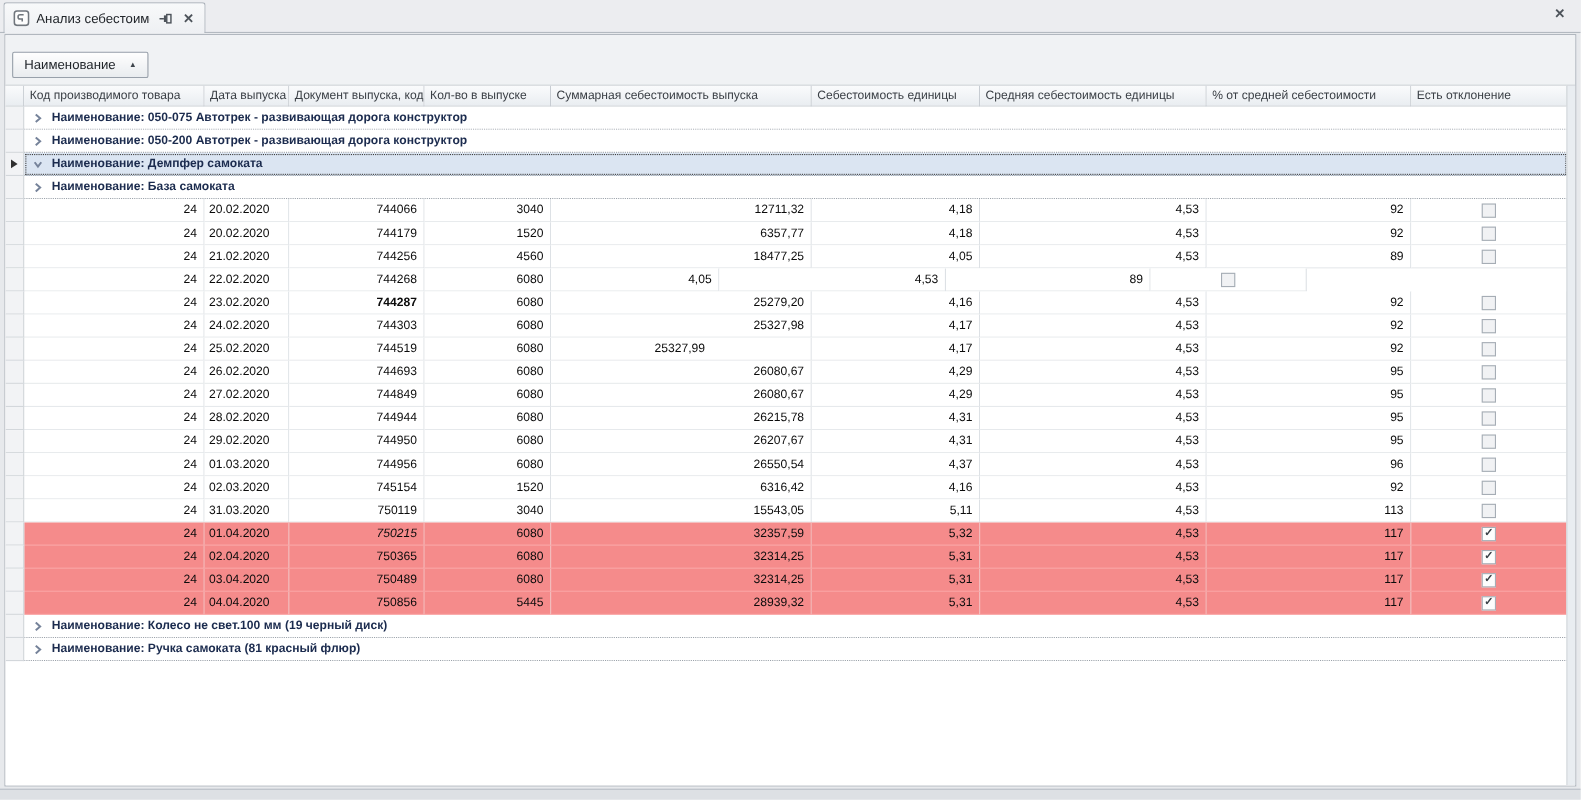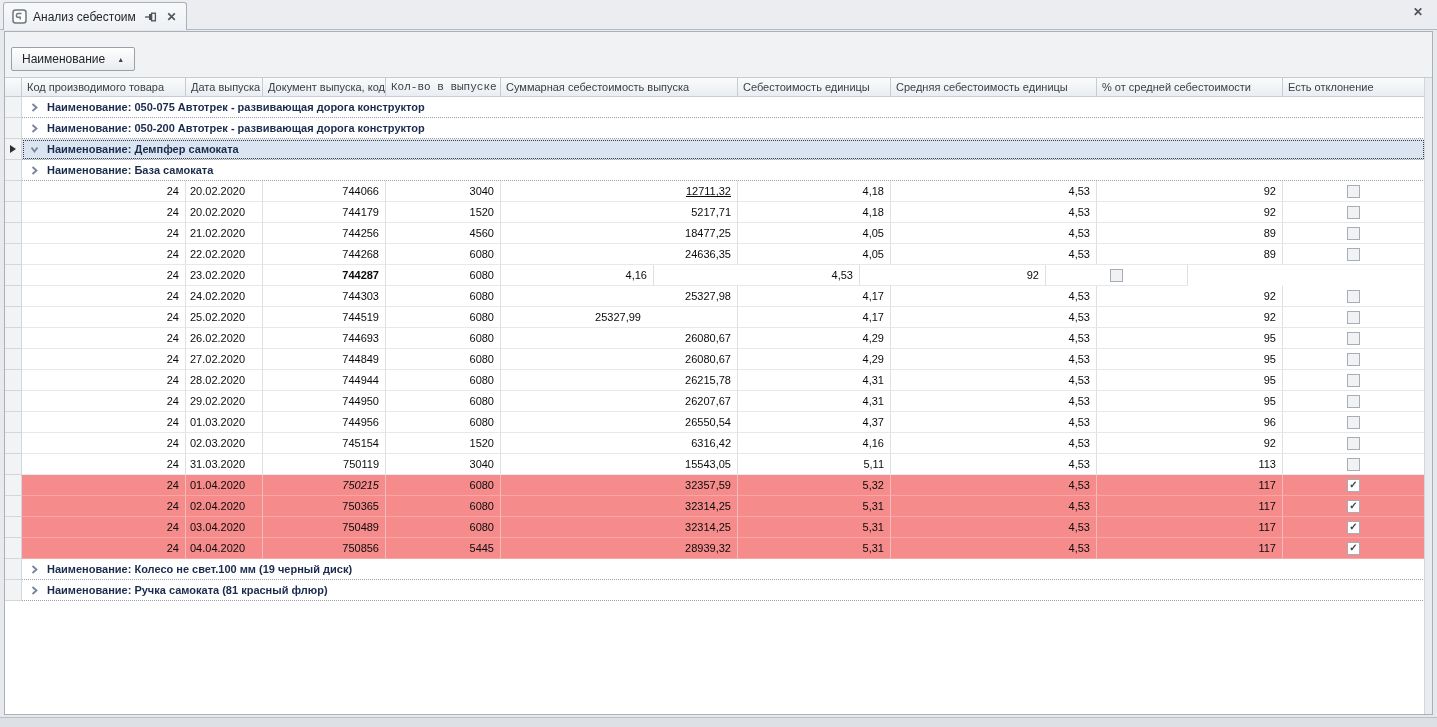--- a/index.html
+++ b/index.html
@@ -111,21 +111,21 @@
       <span>Наименование</span>
       <span class="sort-asc">▲</span>
     </div>
   </div>
   <div class="grid">
     <div class="hrow">
         <div class="hcell" style="width: 17px; padding: 0px;"></div>
         <div class="hcell" style="width: 164px;">Код производимого товара</div>
         <div class="hcell" style="width: 77px;">Дата выпуска</div>
         <div class="hcell" style="width: 123px;">Документ выпуска, код</div>
-        <div class="hcell" style="width: 115px; font-family: Liberation Mono, monospace;">Кол-во в выпуске</div>
+        <div class="hcell" style="width: 115px;">Кол-во в выпуске</div>
         <div class="hcell" style="width: 237px;">Суммарная себестоимость выпуска</div>
         <div class="hcell" style="width: 153px;">Себестоимость единицы</div>
         <div class="hcell" style="width: 206px;">Средняя себестоимость единицы</div>
         <div class="hcell" style="width: 186px;">% от средней себестоимости</div>
         <div class="hcell" style="width: 142px;">Есть отклонение</div>
       </div>
     <div>
         <div class="row">
           <div class="gcell"></div>
           <div class="grp">
@@ -171,35 +171,35 @@
             </span>
             <span>Наименование: База самоката</span>
           </div>
         </div>
         <div class="row">
           <div class="gcell"></div>
           <div class="dcell num" style="width: 164px;">24</div>
           <div class="dcell " style="width: 77px;">20.02.2020</div>
           <div class="dcell num" style="width: 123px;">744066</div>
           <div class="dcell num" style="width: 115px;">3040</div>
-          <div class="dcell num" style="width: 237px; text-decoration: underline;">12711,32</div>
+          <div class="dcell num" style="width: 237px;">12711,32</div>
           <div class="dcell num" style="width: 153px;">4,18</div>
           <div class="dcell num" style="width: 206px;">4,53</div>
           <div class="dcell num" style="width: 186px;">92</div>
           <div class="dcell cbcell" style="width: 142px;">
             <div class="cb"></div>
           </div>
         </div>
         <div class="row">
           <div class="gcell"></div>
           <div class="dcell num" style="width: 164px;">24</div>
           <div class="dcell " style="width: 77px;">20.02.2020</div>
           <div class="dcell num" style="width: 123px;">744179</div>
           <div class="dcell num" style="width: 115px;">1520</div>
-          <div class="dcell num" style="width: 237px;">5217,71</div>
+          <div class="dcell num" style="width: 237px;">6357,77</div>
           <div class="dcell num" style="width: 153px;">4,18</div>
           <div class="dcell num" style="width: 206px;">4,53</div>
           <div class="dcell num" style="width: 186px;">92</div>
           <div class="dcell cbcell" style="width: 142px;">
             <div class="cb"></div>
           </div>
         </div>
         <div class="row">
           <div class="gcell"></div>
           <div class="dcell num" style="width: 164px;">24</div>
@@ -213,34 +213,34 @@
           <div class="dcell cbcell" style="width: 142px;">
             <div class="cb"></div>
           </div>
         </div>
         <div class="row">
           <div class="gcell"></div>
           <div class="dcell num" style="width: 164px;">24</div>
           <div class="dcell " style="width: 77px;">22.02.2020</div>
           <div class="dcell num" style="width: 123px;">744268</div>
           <div class="dcell num" style="width: 115px;">6080</div>
-          <div class="dcell num" style="width: 237px;">24636,35</div>
           <div class="dcell num" style="width: 153px;">4,05</div>
           <div class="dcell num" style="width: 206px;">4,53</div>
           <div class="dcell num" style="width: 186px;">89</div>
           <div class="dcell cbcell" style="width: 142px;">
             <div class="cb"></div>
           </div>
         </div>
         <div class="row">
           <div class="gcell"></div>
           <div class="dcell num" style="width: 164px;">24</div>
           <div class="dcell " style="width: 77px;">23.02.2020</div>
           <div class="dcell num" style="width: 123px; font-weight: bold;">744287</div>
           <div class="dcell num" style="width: 115px;">6080</div>
+          <div class="dcell num" style="width: 237px;">25279,20</div>
           <div class="dcell num" style="width: 153px;">4,16</div>
           <div class="dcell num" style="width: 206px;">4,53</div>
           <div class="dcell num" style="width: 186px;">92</div>
           <div class="dcell cbcell" style="width: 142px;">
             <div class="cb"></div>
           </div>
         </div>
         <div class="row">
           <div class="gcell"></div>
           <div class="dcell num" style="width: 164px;">24</div>

